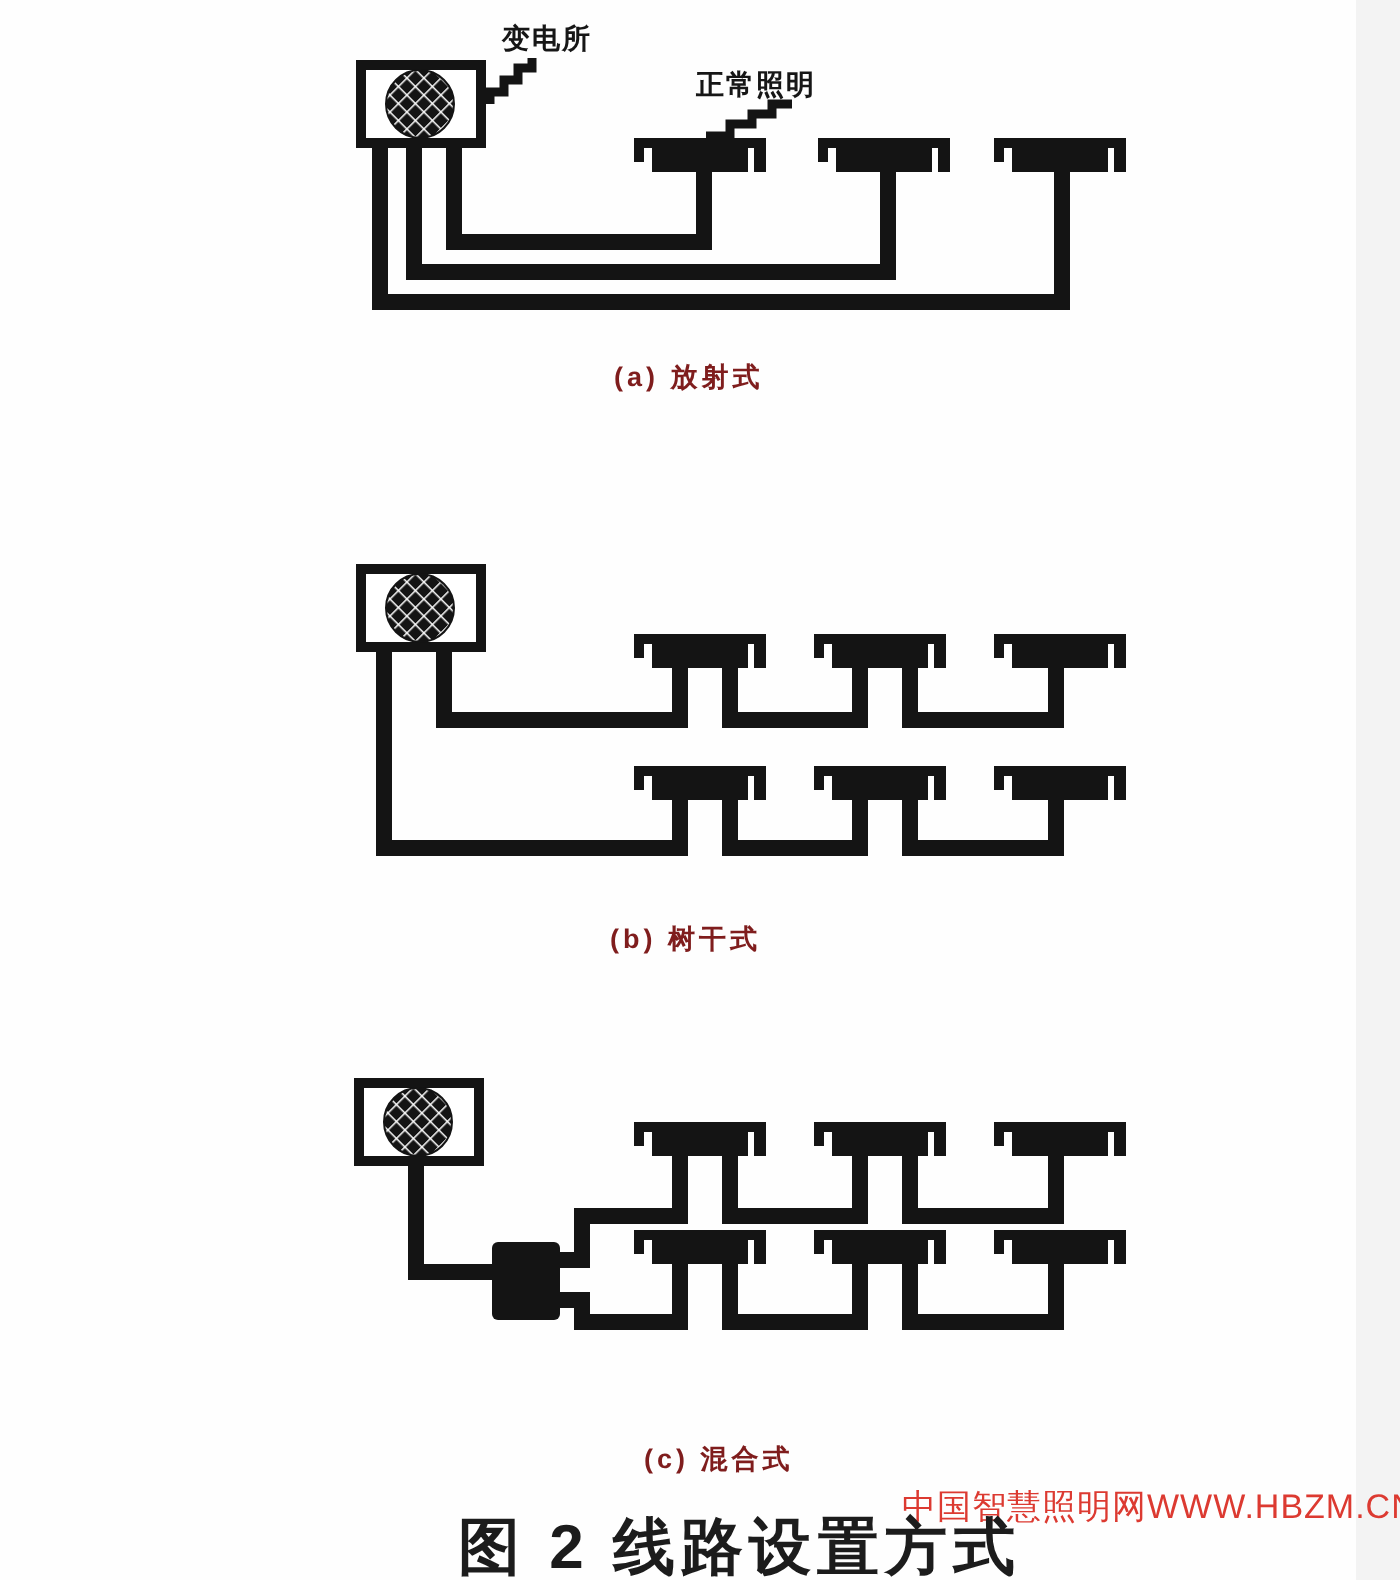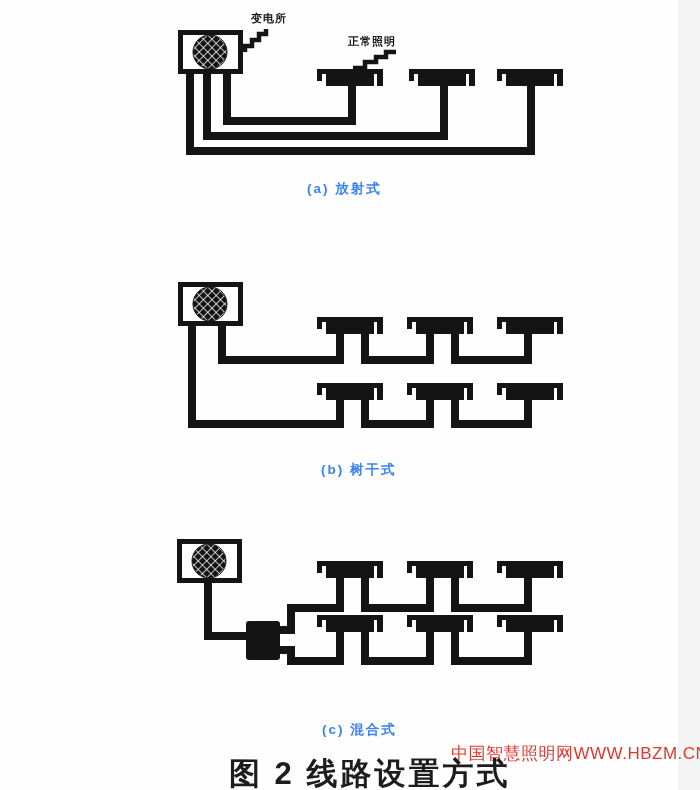--- a/index.html
+++ b/index.html
@@ -7,31 +7,31 @@
   .page{
     position:relative;width:700px;height:790px;background:#fefefe;
     overflow:hidden;
   }
   .right-margin{
     position:absolute;top:0;right:0;width:22px;height:790px;
     background:#f3f3f3;
   }
   svg.linework{position:absolute;left:0;top:0;}
   .lbl{
-    position:absolute;color:#161616;font-weight:bold;font-size:11px;
+    position:absolute;color:#161616;font-weight:bold;font-size:14px;
     letter-spacing:1px;white-space:nowrap;
   }
   .lbl-substation{left:251px;top:11px;}
   .lbl-lighting{left:348px;top:34px;}
   .caption{
-    position:absolute;color:#3b82f6;font-weight:bold;font-size:13.5px;
+    position:absolute;color:#7f1d1d;font-weight:bold;font-size:13.5px;
     letter-spacing:2px;white-space:nowrap;
   }
   .caption-a{left:307px;top:180px;}
-  .caption-b{left:305px;top:461px;margin-left:16px;}
+  .caption-b{left:305px;top:461px;}
   .caption-c{left:322px;top:721px;}
   .figure-title{
     position:absolute;left:229px;top:753px;color:#1c1c1c;
     font-size:31px;font-weight:600;letter-spacing:3px;white-space:nowrap;
   }
   .watermark{
     position:absolute;left:451px;top:742px;color:#dc3a31;
     font-size:17px;font-weight:400;letter-spacing:0.5px;white-space:nowrap;
   }
 </style>

